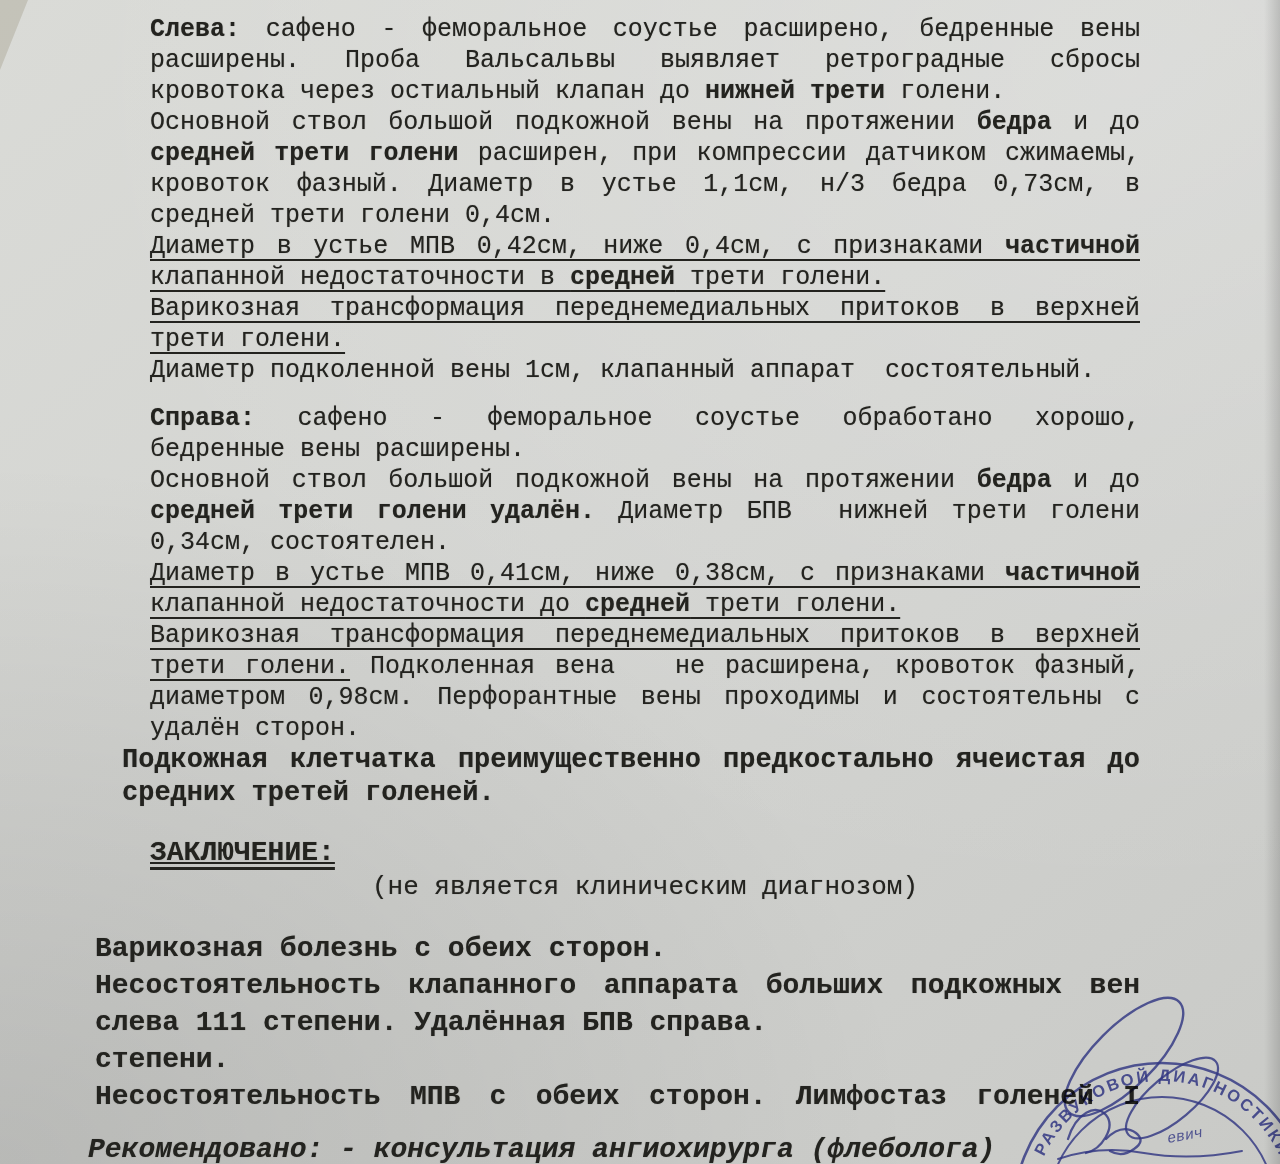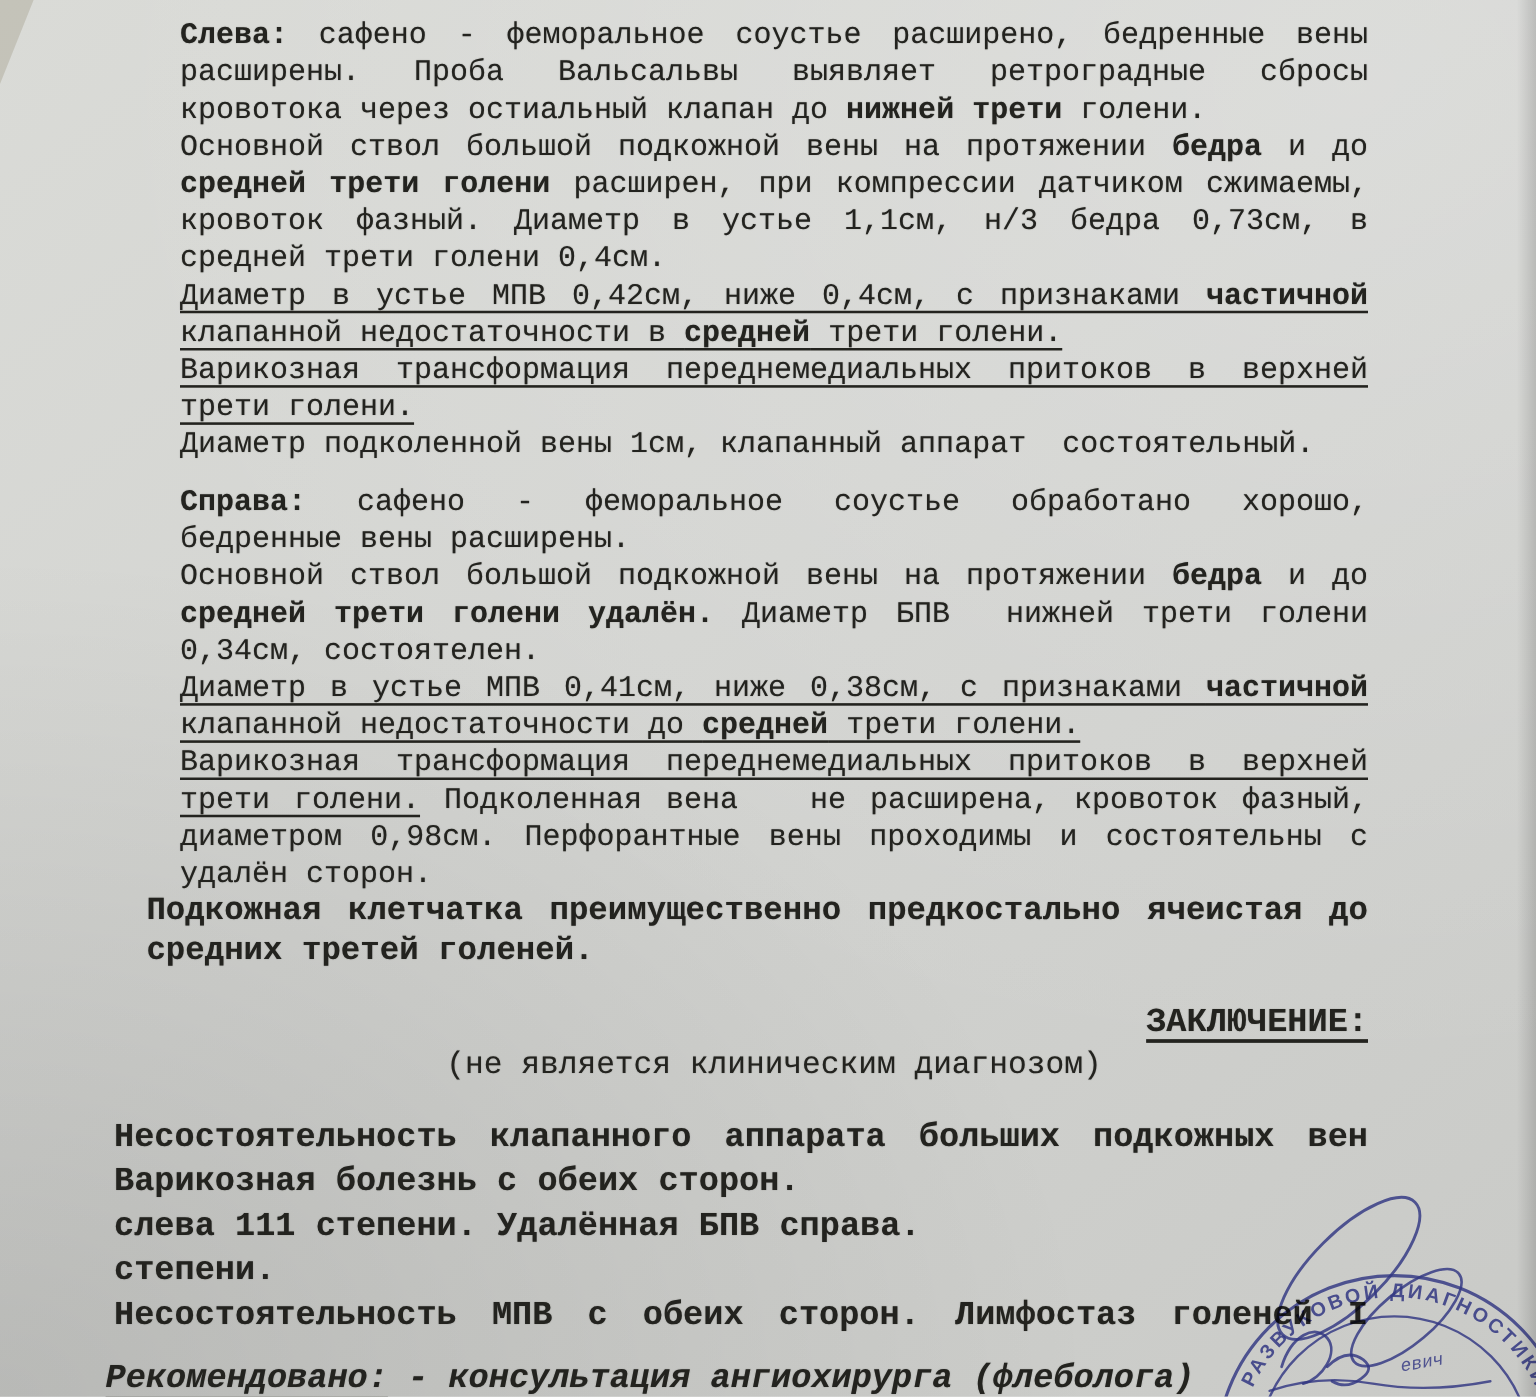--- a/index.html
+++ b/index.html
@@ -35,21 +35,21 @@
     text-decoration-thickness:2px;
     text-underline-offset:6px;
   }
   .b{ font-weight:bold; }
   .i{ font-style:italic;font-weight:bold; }
 
   .block.em{ font-size:27px; line-height:33px; margin-left:-28px; font-weight:bold; }
   .block.em .line{ min-height:33px; }
 
   .block.heading{ text-align:center; font-size:28px; line-height:34px; }
-  .block.heading .line{ min-height:34px; text-align:right; }
+  .block.heading .line{ min-height:34px; text-align:left;text-decoration:underline; }
   .block.heading .u{ text-decoration-thickness:2.5px; text-underline-offset:7px; }
   .block.note{ text-align:center; font-size:26px; line-height:34px; }
   .block.note .line{ min-height:34px; text-align:center; }
 
   .block.concl{ font-size:28px; line-height:37px; margin-left:-55px; }
   .block.concl .line{ min-height:37px; }
 
   .block.reco{ font-size:28px; line-height:37px; margin-left:-62px; }
   .block.reco .line{ min-height:37px; }
   .block.reco .u{ text-decoration-thickness:2.5px; text-underline-offset:8px; }
@@ -122,22 +122,22 @@
     </div>
     <div class="block spacer" data-name="gap-before-conclusion-heading"></div>
     <div class="block heading" data-name="conclusion-heading">
       <div class="line" data-name="text-line"><span class="b u">ЗАКЛЮЧЕНИЕ:</span></div>
     </div>
     <div class="block note" data-name="conclusion-note">
       <div class="line" data-name="text-line"><span>(не является клиническим диагнозом)</span></div>
     </div>
     <div class="block spacer" data-name="gap-after-note"></div>
     <div class="block concl" data-name="conclusion-body">
+      <div class="line" data-name="text-line"><span class="b">Варикозная болезнь с обеих сторон.</span></div>
       <div class="line just" data-name="text-line"><span class="b">Несостоятельность клапанного аппарата больших подкожных вен</span></div>
-      <div class="line" data-name="text-line"><span class="b">Варикозная болезнь с обеих сторон.</span></div>
       <div class="line" data-name="text-line"><span class="b">слева 111 степени. Удалённая БПВ справа.</span></div>
       <div class="line" data-name="text-line"><span class="b">степени.</span></div>
       <div class="line just" data-name="text-line"><span class="b">Несостоятельность МПВ с обеих сторон. Лимфостаз голеней I</span></div>
     </div>
     <div class="block spacer" data-name="gap-before-recommendation"></div>
     <div class="block reco" data-name="recommendation">
       <div class="line" data-name="text-line"><span class="i u">Рекомендовано:</span><span class="i"> - консультация </span><span class="b i">ангиохирурга</span><span class="b i"> (флеболога)</span></div>
     </div>
   </div>
 

